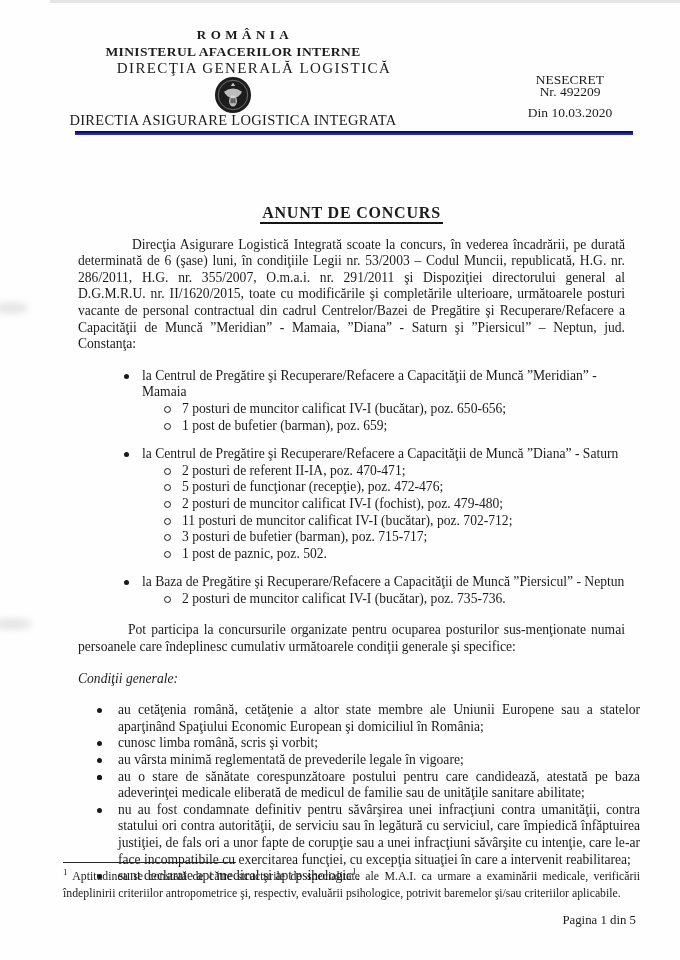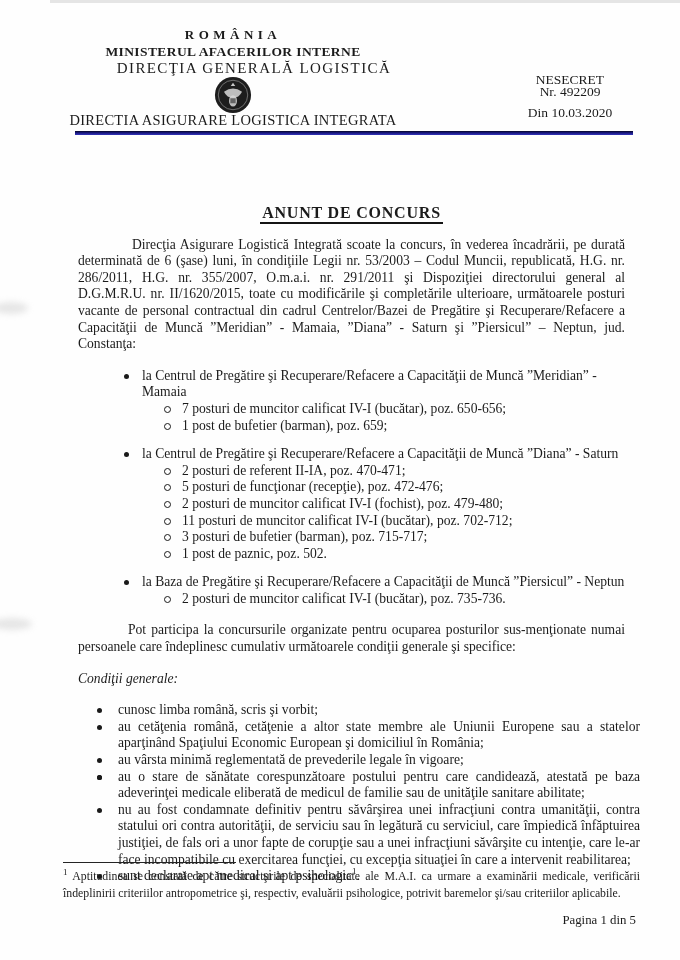--- a/index.html
+++ b/index.html
@@ -5,21 +5,21 @@
   html,body{margin:0;padding:0;background:#ffffff;}
   .page{position:relative;width:680px;height:960px;background:#fefefe;overflow:hidden;
         font-family:"Liberation Serif", serif;color:#1b1b1b;}
   
   .scan-top{position:absolute;top:0;left:50px;right:0;height:3px;background:#d7d7d7;opacity:.65;}
   .smudge{position:absolute;background:#c9c9c9;border-radius:50%;filter:blur(3px);opacity:.45;}
   .smudge.a{left:-6px;top:302px;width:34px;height:12px;}
   .smudge.b{left:-8px;top:618px;width:40px;height:12px;}
   
   .org{position:absolute;left:0;top:0;width:466px;text-align:center;}
-  .org .country{position:absolute;top:27px;width:100%;font-weight:bold;font-size:13px;letter-spacing:4.5px;}
+  .org .country{position:absolute;top:27px;width:100%;font-weight:bold;font-size:13px;letter-spacing:4.5px;padding-left:12px;}
   .org .ministry{position:absolute;top:44px;width:100%;font-weight:bold;font-size:13.5px;letter-spacing:.4px;}
   .org .dg{position:absolute;top:60px;width:100%;font-size:15px;letter-spacing:1.4px;padding-left:21px;}
   .org .seal{position:absolute;top:76px;left:214px;width:38px;height:38px;}
   .org .direction{position:absolute;top:112px;width:100%;font-size:14.5px;letter-spacing:.3px;}
   .cls{position:absolute;left:497px;top:0;width:146px;text-align:center;font-size:13.5px;}
   .cls .c1{position:absolute;top:72px;width:100%;}
   .cls .c2{position:absolute;top:84px;width:100%;}
   .cls .c3{position:absolute;top:105px;width:100%;}
   .blue-rule{position:absolute;top:131px;left:75px;width:558px;height:3px;
              background:linear-gradient(#0d0d62,#3434bd);border-top:1px solid #0a0a3c;}
@@ -101,22 +101,22 @@
       <div class="loc-group">
         <div class="l1"><span class="dot"></span><span>la Baza de Pregătire şi Recuperare/Refacere a Capacităţii  de Muncă ”Piersicul” - Neptun</span></div>
         <div class="l2"><span class="circ"></span><span>2 posturi de muncitor calificat IV-I (bucătar), poz. 735-736.</span></div>
       </div>
     </div>
 
     <p class="body participation">Pot participa la concursurile organizate pentru ocuparea posturilor sus-menţionate numai persoanele care îndeplinesc cumulativ următoarele condiţii generale şi specifice:</p>
     <p class="body gen-label">Condiţii generale:</p>
 
     <div class="conditions">
+      <div class="cond"><span class="dot"></span><span>au cetăţenia română, cetăţenie a altor state membre ale Uniunii Europene sau a statelor aparţinând Spaţiului Economic European şi domiciliul în România;</span></div>
       <div class="cond"><span class="dot"></span><span>cunosc limba română, scris şi vorbit;</span></div>
-      <div class="cond"><span class="dot"></span><span>au cetăţenia română, cetăţenie a altor state membre ale Uniunii Europene sau a statelor aparţinând Spaţiului Economic European şi domiciliul în România;</span></div>
       <div class="cond"><span class="dot"></span><span>au vârsta minimă reglementată de prevederile legale în vigoare;</span></div>
       <div class="cond"><span class="dot"></span></div>
       <div class="cond"><span class="dot"></span><span>au o stare de sănătate corespunzătoare postului pentru care candidează, atestată pe baza adeverinţei medicale eliberată de medicul de familie sau de unităţile sanitare abilitate;</span></div>
       <div class="cond"><span class="dot"></span><span>nu au fost condamnate definitiv pentru săvârşirea unei infracţiuni contra umanităţii, contra statului ori contra autorităţii, de serviciu sau în legătură cu serviciul, care împiedică înfăptuirea justiţiei, de fals ori a unor fapte de corupţie sau a unei infracţiuni săvârşite cu intenţie, care le-ar face incompatibile cu exercitarea funcţiei, cu excepţia situaţiei în care a intervenit reabilitarea;</span></div>
       <div class="cond"><span class="dot"></span><span>sunt declarate apt medical şi apt psihologic</span><sup>1</sup><span>.</span></div>
     </div>
   </div>
 
   <div class="fn-rule"></div>
   <div class="footnote"><sup>1</sup><span> Aptitudinea se constată de către structurile de specialitate ale M.A.I. ca urmare a examinării medicale, verificării îndeplinirii criteriilor antropometrice şi, respectiv, evaluării psihologice, potrivit baremelor şi/sau criteriilor aplicabile.</span></div>

